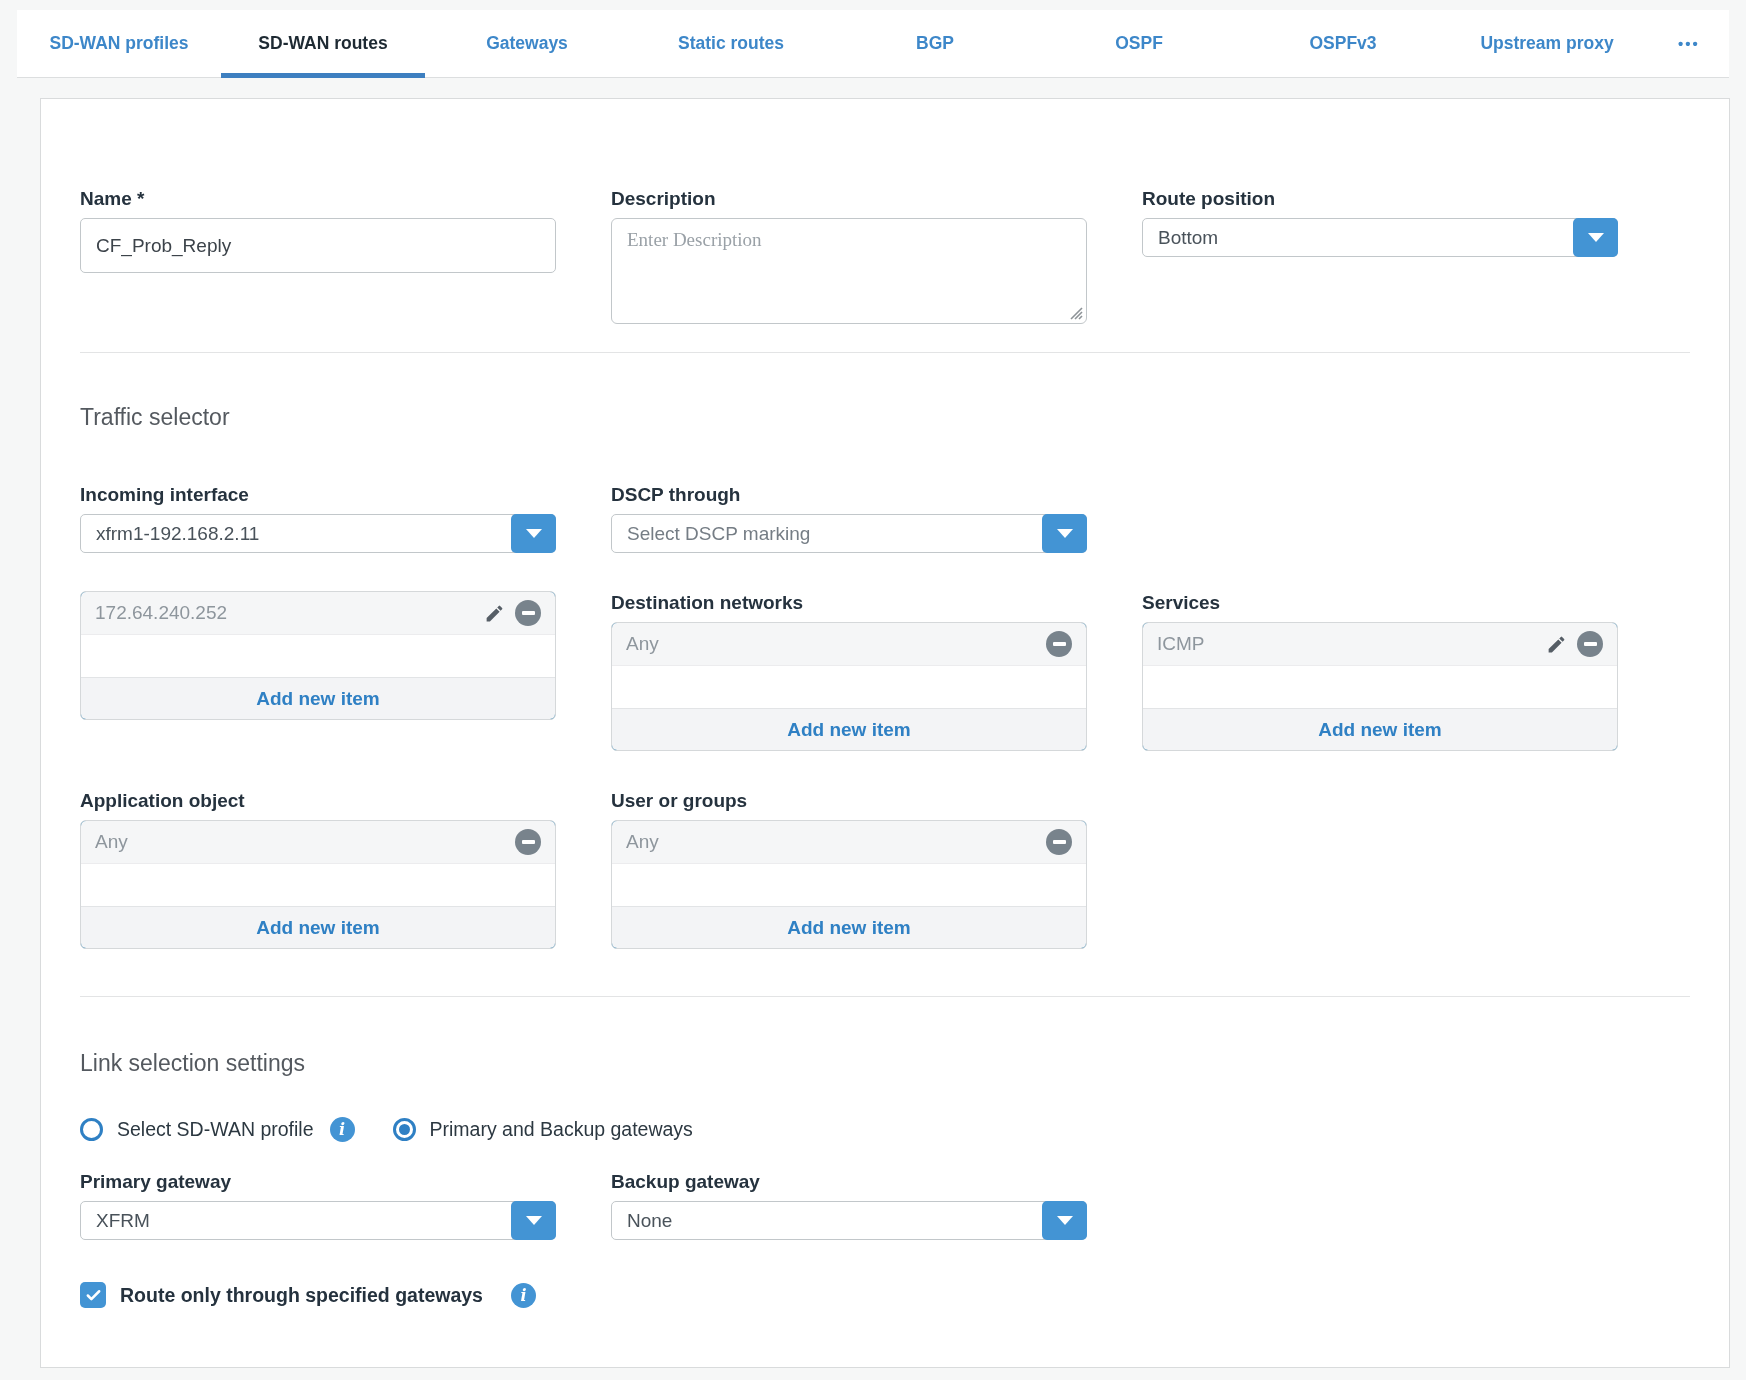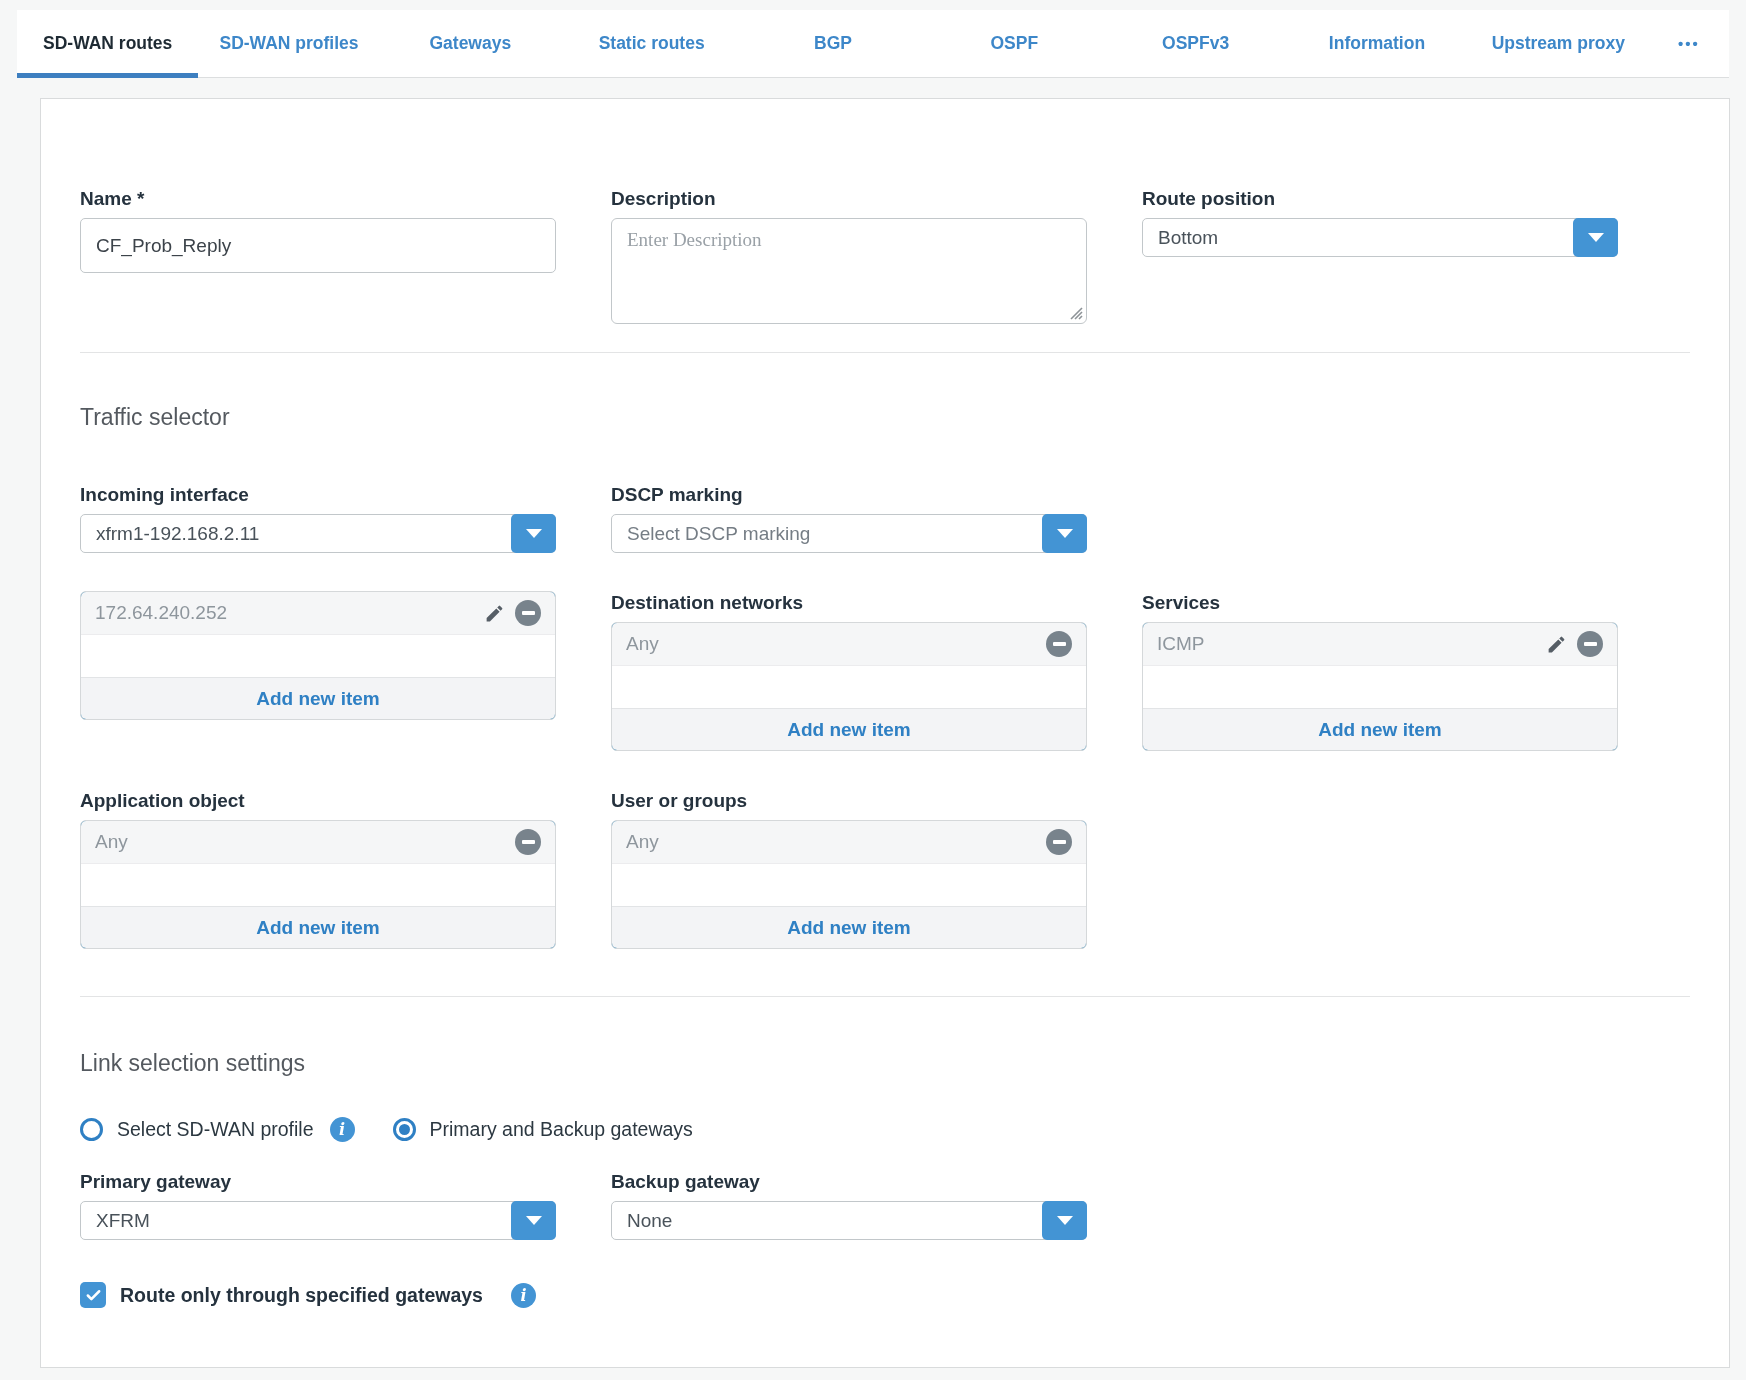--- a/index.html
+++ b/index.html
@@ -70,43 +70,40 @@
   .divider-2 { margin-top:47px; }
   .title-link { margin-top:48px; }
   .row-radios { margin-top:36px; }
   .row-gw { margin-top:28px; }
   .row-check { margin-top:42px; }
 </style>
 </head>
 <body>
 
 <div class="tabbar">
+  <div class="tab">
+      <span>SD-WAN profiles</span>
+    </div>
   <div class="tab active">
       <span>SD-WAN routes</span>
     </div>
   <div class="tab">
-      <span>SD-WAN profiles</span>
-    </div>
-  <div class="tab">
       <span>Gateways</span>
     </div>
   <div class="tab">
       <span>Static routes</span>
     </div>
   <div class="tab">
       <span>BGP</span>
     </div>
   <div class="tab">
       <span>OSPF</span>
     </div>
   <div class="tab">
       <span>OSPFv3</span>
-    </div>
-  <div class="tab">
-      <span>Information</span>
     </div>
   <div class="tab">
       <span>Upstream proxy</span>
     </div>
   <div class="tab-more">•••</div>
 </div>
 
 <div class="panel">
   <div class="content">
 
@@ -145,21 +142,21 @@
       <div>
         <div class="field-label">Incoming interface</div>
         <div class="dropdown">
           <span class="dd-value">xfrm1-192.168.2.11</span>
           <span class="dd-btn">
               <span class="caret-down"></span>
             </span>
         </div>
       </div>
       <div>
-        <div class="field-label">DSCP marking</div>
+        <div class="field-label">DSCP through</div>
         <div class="dropdown">
           <span class="dd-value placeholder">Select DSCP marking</span>
           <span class="dd-btn">
               <span class="caret-down"></span>
             </span>
         </div>
       </div>
       <div></div>
     </div>
 

